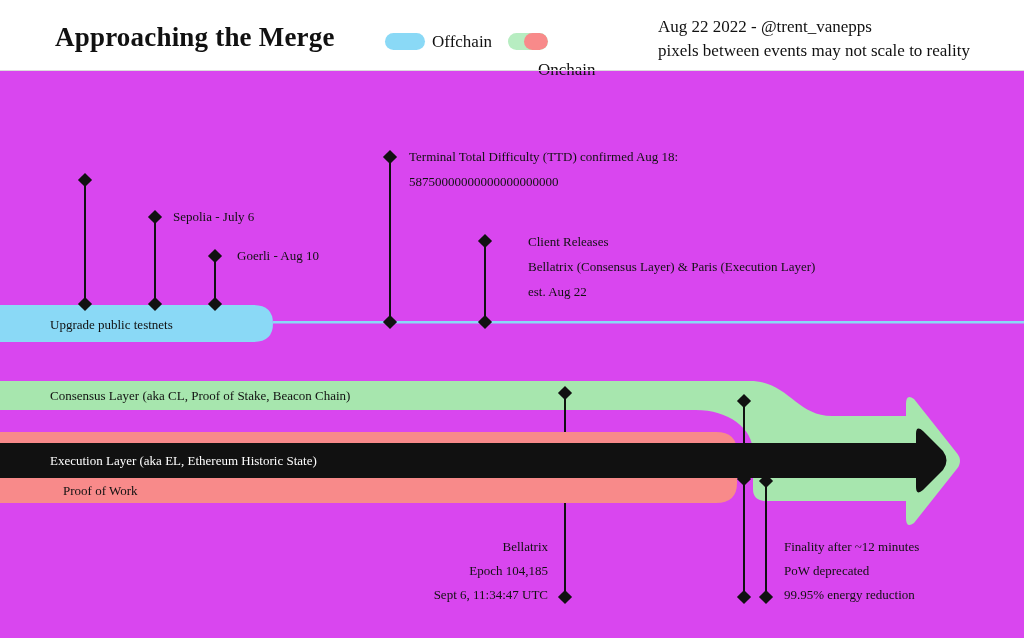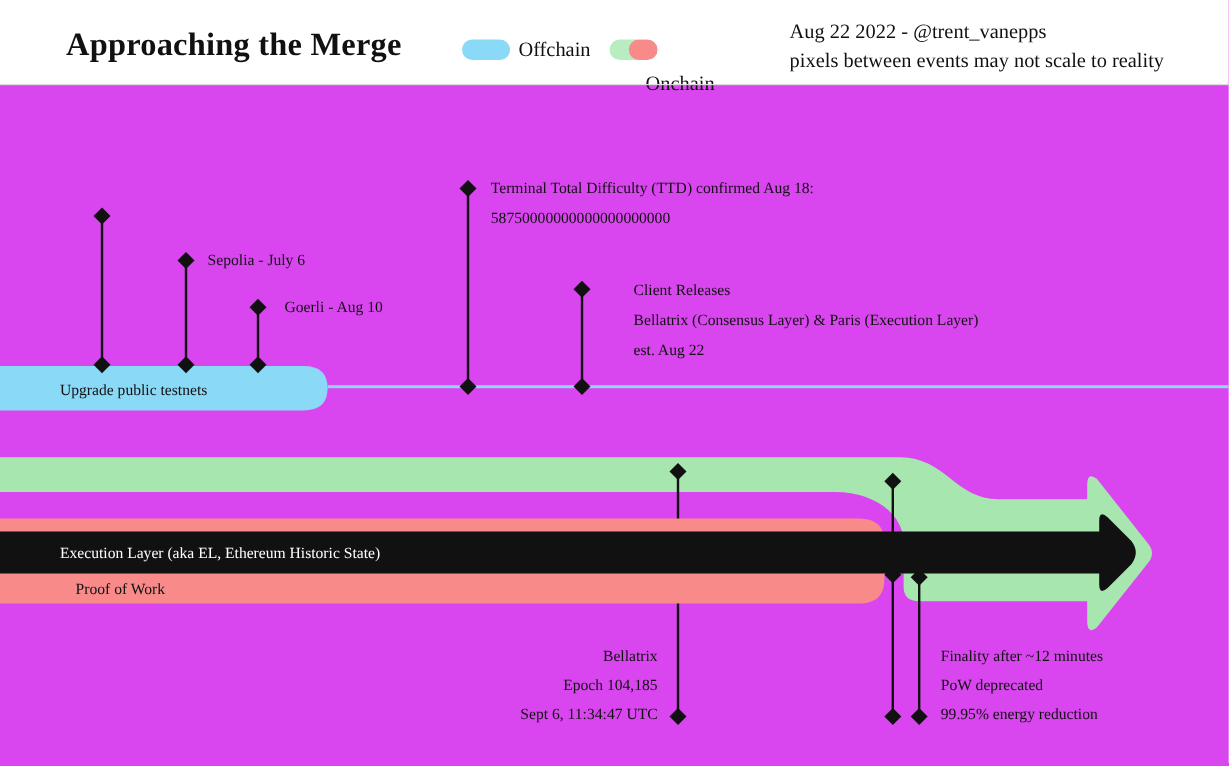--- a/index.html
+++ b/index.html
@@ -102,20 +102,21 @@
 
     <div class="lbl" style="left:173px;top:205px;">Sepolia - July 6</div>
     <div class="lbl" style="left:237px;top:244px;">Goerli - Aug 10</div>
     <div class="lbl lh25" style="left:409px;top:144px;">Terminal Total Difficulty (TTD) confirmed Aug 18:
 58750000000000000000000</div>
     <div class="lbl lh25" style="left:500px;top:229px;margin-left:28px;">Client Releases
 Bellatrix (Consensus Layer) &amp; Paris (Execution Layer)
 est. Aug 22</div>
 
     <div class="lbl" style="left:50px;top:313px;">Upgrade public testnets</div>
+    <div class="lbl" style="left:50px;top:384px;">Consensus Layer (aka CL, Proof of Stake, Beacon Chain)</div>
     <div class="lbl white" style="left:50px;top:449px;text-align:right;">Execution Layer (aka EL, Ethereum Historic State)</div>
     <div class="lbl" style="left:63px;top:479px;">Proof of Work</div>
 
     <div class="lbl tr" style="left:368px;width:180px;top:535px;">Bellatrix
 Epoch 104,185
 Sept 6, 11:34:47 UTC</div>
     <div class="lbl" style="left:784px;top:535px;">Finality after ~12 minutes
 PoW deprecated
 99.95% energy reduction</div>
   </div>

